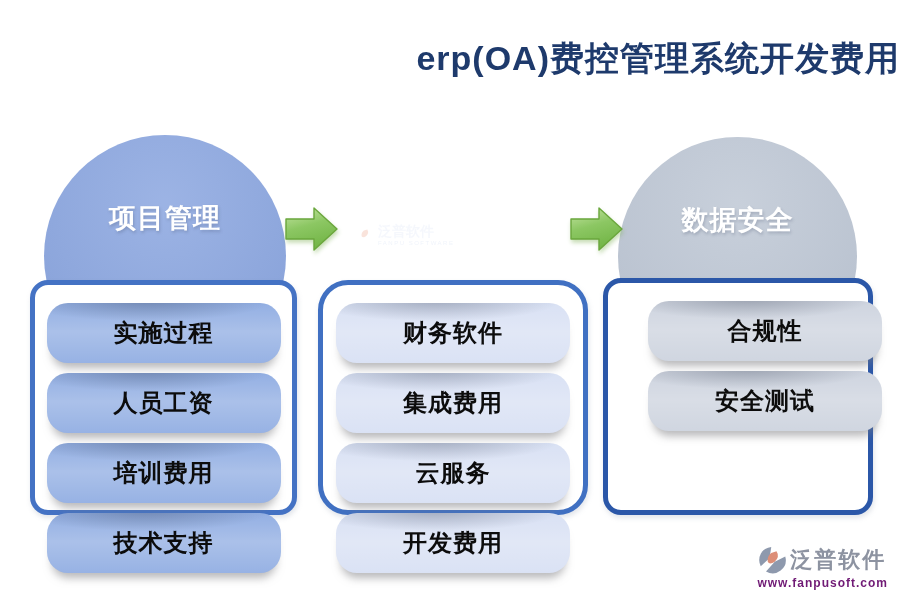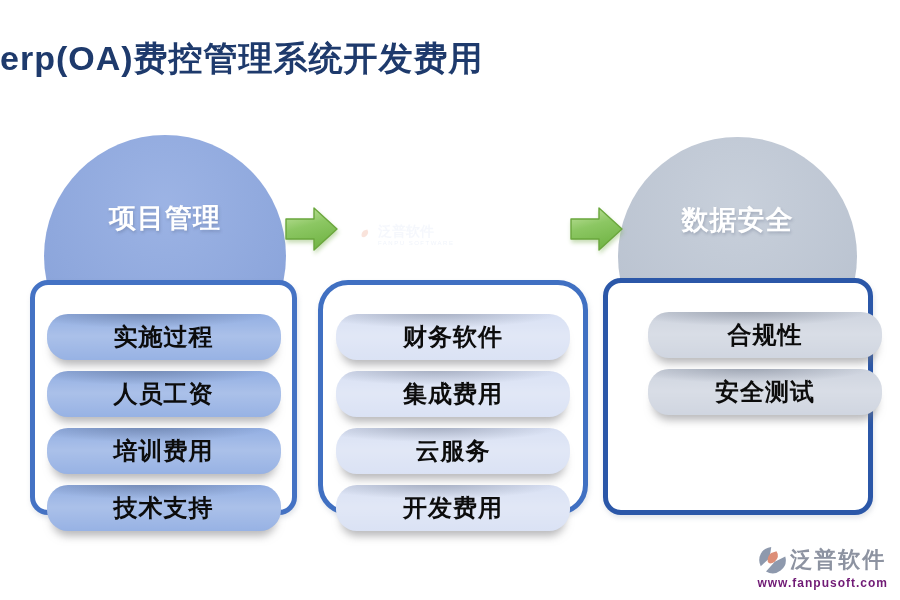--- a/index.html
+++ b/index.html
@@ -1,21 +1,21 @@
 <!DOCTYPE html>
 <html><head>
 <meta charset="utf-8">
 <style>
   html,body{margin:0;padding:0;background:#ffffff;}
   body{font-family:"Liberation Sans","DejaVu Sans",sans-serif;}
   .canvas{position:relative;width:900px;height:600px;background:#ffffff;overflow:hidden;}
 
   .title{
     position:absolute;top:36px;left:0;width:100%;
-    text-align:left;font-size:34px;font-weight:bold;
+    text-align:right;font-size:34px;font-weight:bold;
     letter-spacing:1px;
   }
 
   .circle{
     position:absolute;border-radius:50%;z-index:1;
     background-image:radial-gradient(circle at 50% 28%, rgba(255,255,255,0.14), rgba(30,40,70,0.05) 88%);
   }
   .circle-label{
     position:absolute;top:27%;left:0;width:100%;text-align:center;
     color:#ffffff;font-weight:bold;font-size:27px;letter-spacing:1px;
@@ -25,21 +25,21 @@
   .arrow-svg{position:absolute;z-index:2;filter:drop-shadow(1px 3px 2px rgba(130,180,90,0.45));}
 
   .box{
     position:absolute;z-index:3;background:#ffffff;
     border-style:solid;border-width:5px;border-radius:18px;
     box-sizing:border-box;
     box-shadow:1px 3px 5px rgba(140,150,170,0.25);
     padding-top:18px;
   }
   .pill{
-    position:relative;margin:11px auto 10px auto;height:46px;width:234px;
+    position:relative;margin:0 auto 10px auto;height:60px;width:234px;
     border-radius:21px;
     display:flex;align-items:center;justify-content:center;
     font-size:24px;font-weight:bold;color:#0c0c0c;letter-spacing:1px;
     background-image:
       radial-gradient(ellipse 75% 48% at 42% -4%, rgba(40,50,70,0.30), rgba(40,50,70,0) 72%),
       linear-gradient(180deg, rgba(255,255,255,0) 0%, rgba(255,255,255,0.22) 48%, rgba(255,255,255,0.04) 100%);
     box-shadow:0 10px 8px -5px rgba(125,125,130,0.55);
     text-align:center;
   }
 

